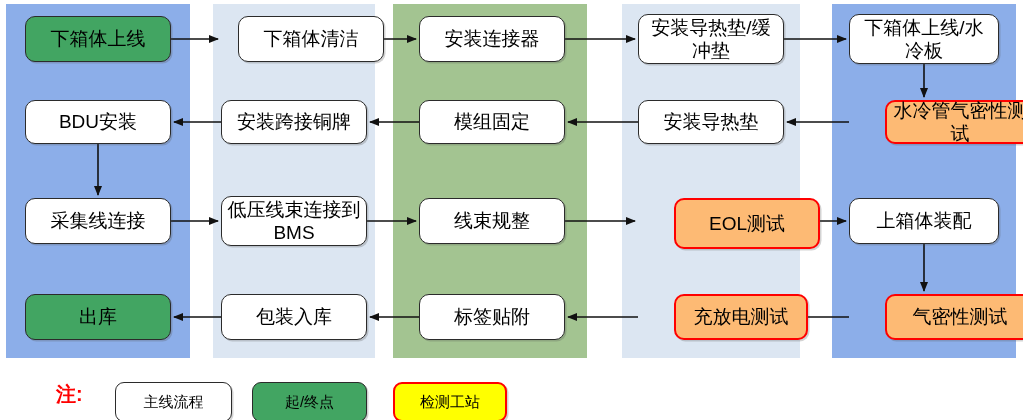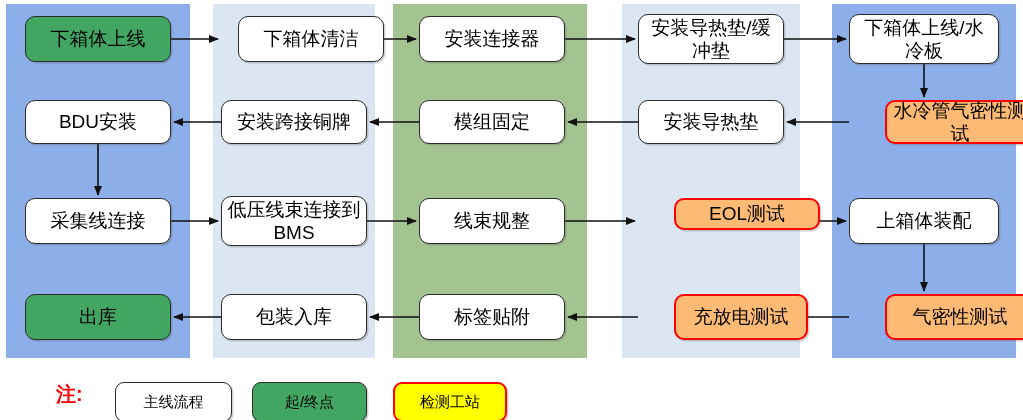--- a/index.html
+++ b/index.html
@@ -94,21 +94,21 @@
 
   <div class="node" style="left:25px;top:100px;width:146px;height:44px">BDU安装</div>
   <div class="node" style="left:221px;top:100px;width:146px;height:44px">安装跨接铜牌</div>
   <div class="node" style="left:419px;top:100px;width:146px;height:44px">模组固定</div>
   <div class="node" style="left:638px;top:100px;width:146px;height:44px">安装导热垫</div>
   <div class="node test" style="left:849px;top:100px;width:150px;height:44px">水冷管气密性测试</div>
 
   <div class="node" style="left:25px;top:198px;width:146px;height:46px">采集线连接</div>
   <div class="node" style="left:221px;top:196px;width:146px;height:50px">低压线束连接到BMS</div>
   <div class="node" style="left:419px;top:198px;width:146px;height:46px">线束规整</div>
-  <div class="node test" style="left:638px;top:198px;width:146px;height:32px">EOL测试</div>
+  <div class="node test" style="left:638px;top:198px;width:146px;height:51px">EOL测试</div>
   <div class="node" style="left:849px;top:198px;width:150px;height:46px">上箱体装配</div>
 
   <div class="node terminal" style="left:25px;top:294px;width:146px;height:46px">出库</div>
   <div class="node" style="left:221px;top:294px;width:146px;height:46px">包装入库</div>
   <div class="node" style="left:419px;top:294px;width:146px;height:46px">标签贴附</div>
   <div class="node test" style="left:638px;top:294px;width:134px;height:46px">充放电测试</div>
   <div class="node test" style="left:849px;top:294px;width:150px;height:46px">气密性测试</div>
 
   <div class="legend-note">注:</div>
   <div class="lnode" style="left:115px;width:117px">主线流程</div>

